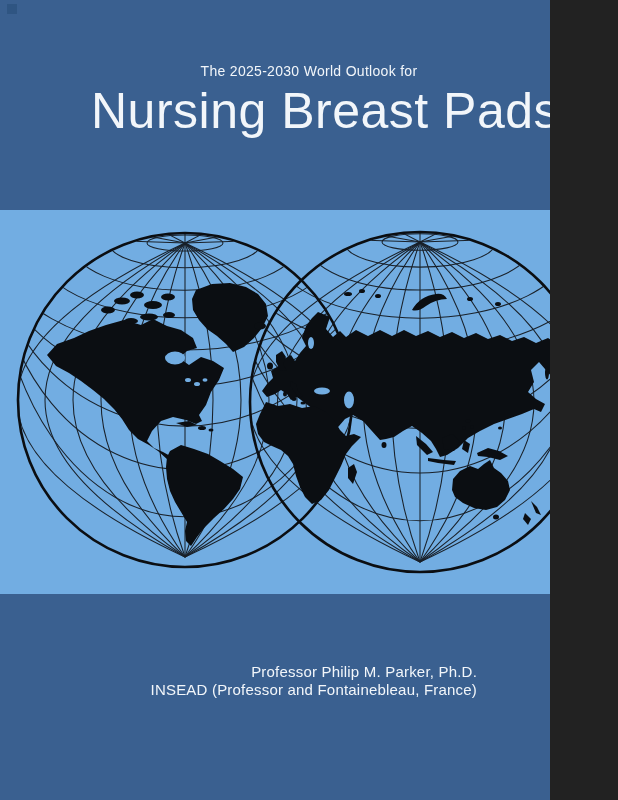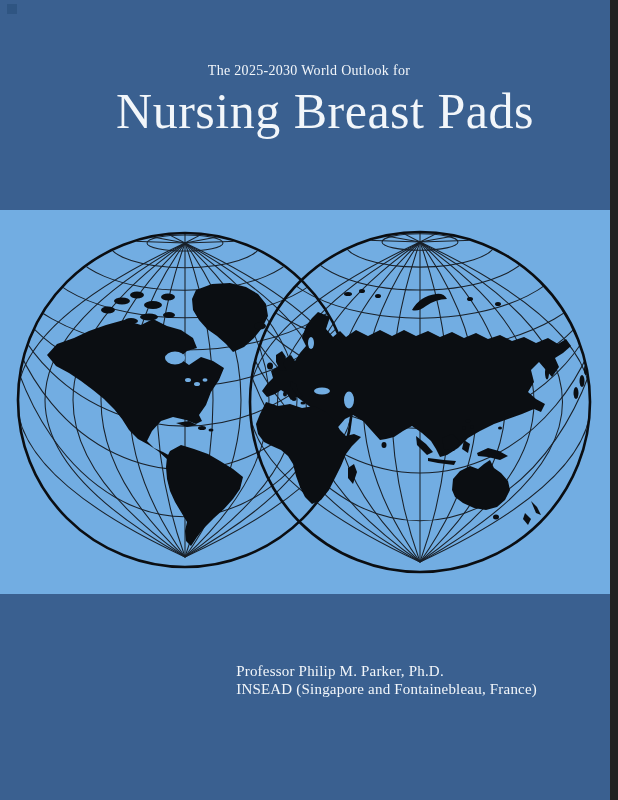--- a/index.html
+++ b/index.html
@@ -4,43 +4,43 @@
 <style>
   :root{
     --background-dark-blue:#3A6090;
     --map-band-light-blue:#72ADE2;
     --map-ink:#0b0e12;
     --text-color:#F2F6FA;
     --corner-square:#2E5380;
   }
   html,body{margin:0;padding:0;background:#222;}
   .cover{
-    position:relative;width:610px;height:800px;overflow:hidden;
+    position:relative;width:550px;height:800px;overflow:hidden;
     background:var(--background-dark-blue);
-    font-family:Liberation Serif, serif;
+    font-family:Liberation Sans, sans-serif;
   }
   .map-band{
     position:absolute;left:0;top:210px;width:618px;height:384px;
     background:var(--map-band-light-blue);
   }
   .corner-square{
     position:absolute;left:7px;top:4px;width:10px;height:10px;
     background:var(--corner-square);opacity:.85;
   }
   .series-line{
     position:absolute;left:0;top:63px;width:618px;text-align:center;
     color:var(--text-color);font-size:14px;letter-spacing:.3px;font-weight:400;
   }
   .main-title{
     position:absolute;left:16px;top:84px;width:618px;text-align:center;
     color:var(--text-color);font-size:50px;line-height:54px;font-weight:400;
     letter-spacing:.5px;
   }
   .credits{
-    position:absolute;right:73px;top:663px;
+    position:absolute;right:73px;top:663px;text-align:right;
     color:var(--text-color);font-size:15px;line-height:17.6px;font-weight:400;
     letter-spacing:.2px;
   }
   svg.map{position:absolute;left:0;top:0;}
 </style>
 </head>
 <body>
 
 <div class="cover">
   <div class="corner-square"></div>
@@ -180,15 +180,15 @@
         <ellipse cx="197" cy="384" rx="3" ry="2"></ellipse>
         <ellipse cx="205" cy="380" rx="2.5" ry="1.8"></ellipse>
         <ellipse cx="322" cy="391" rx="8" ry="3.5"></ellipse>
         <ellipse cx="349" cy="400" rx="5" ry="8.5"></ellipse>
         <ellipse cx="311" cy="343" rx="3" ry="6"></ellipse>
       </g>
     </svg>
 
   <div class="credits">
     <div>Professor Philip M. Parker, Ph.D.</div>
-    <div>INSEAD (Singapore and Fontainebleau, France)</div>
+    <div>INSEAD (Professor and Fontainebleau, France)</div>
   </div>
 </div>
 
 </body></html>

